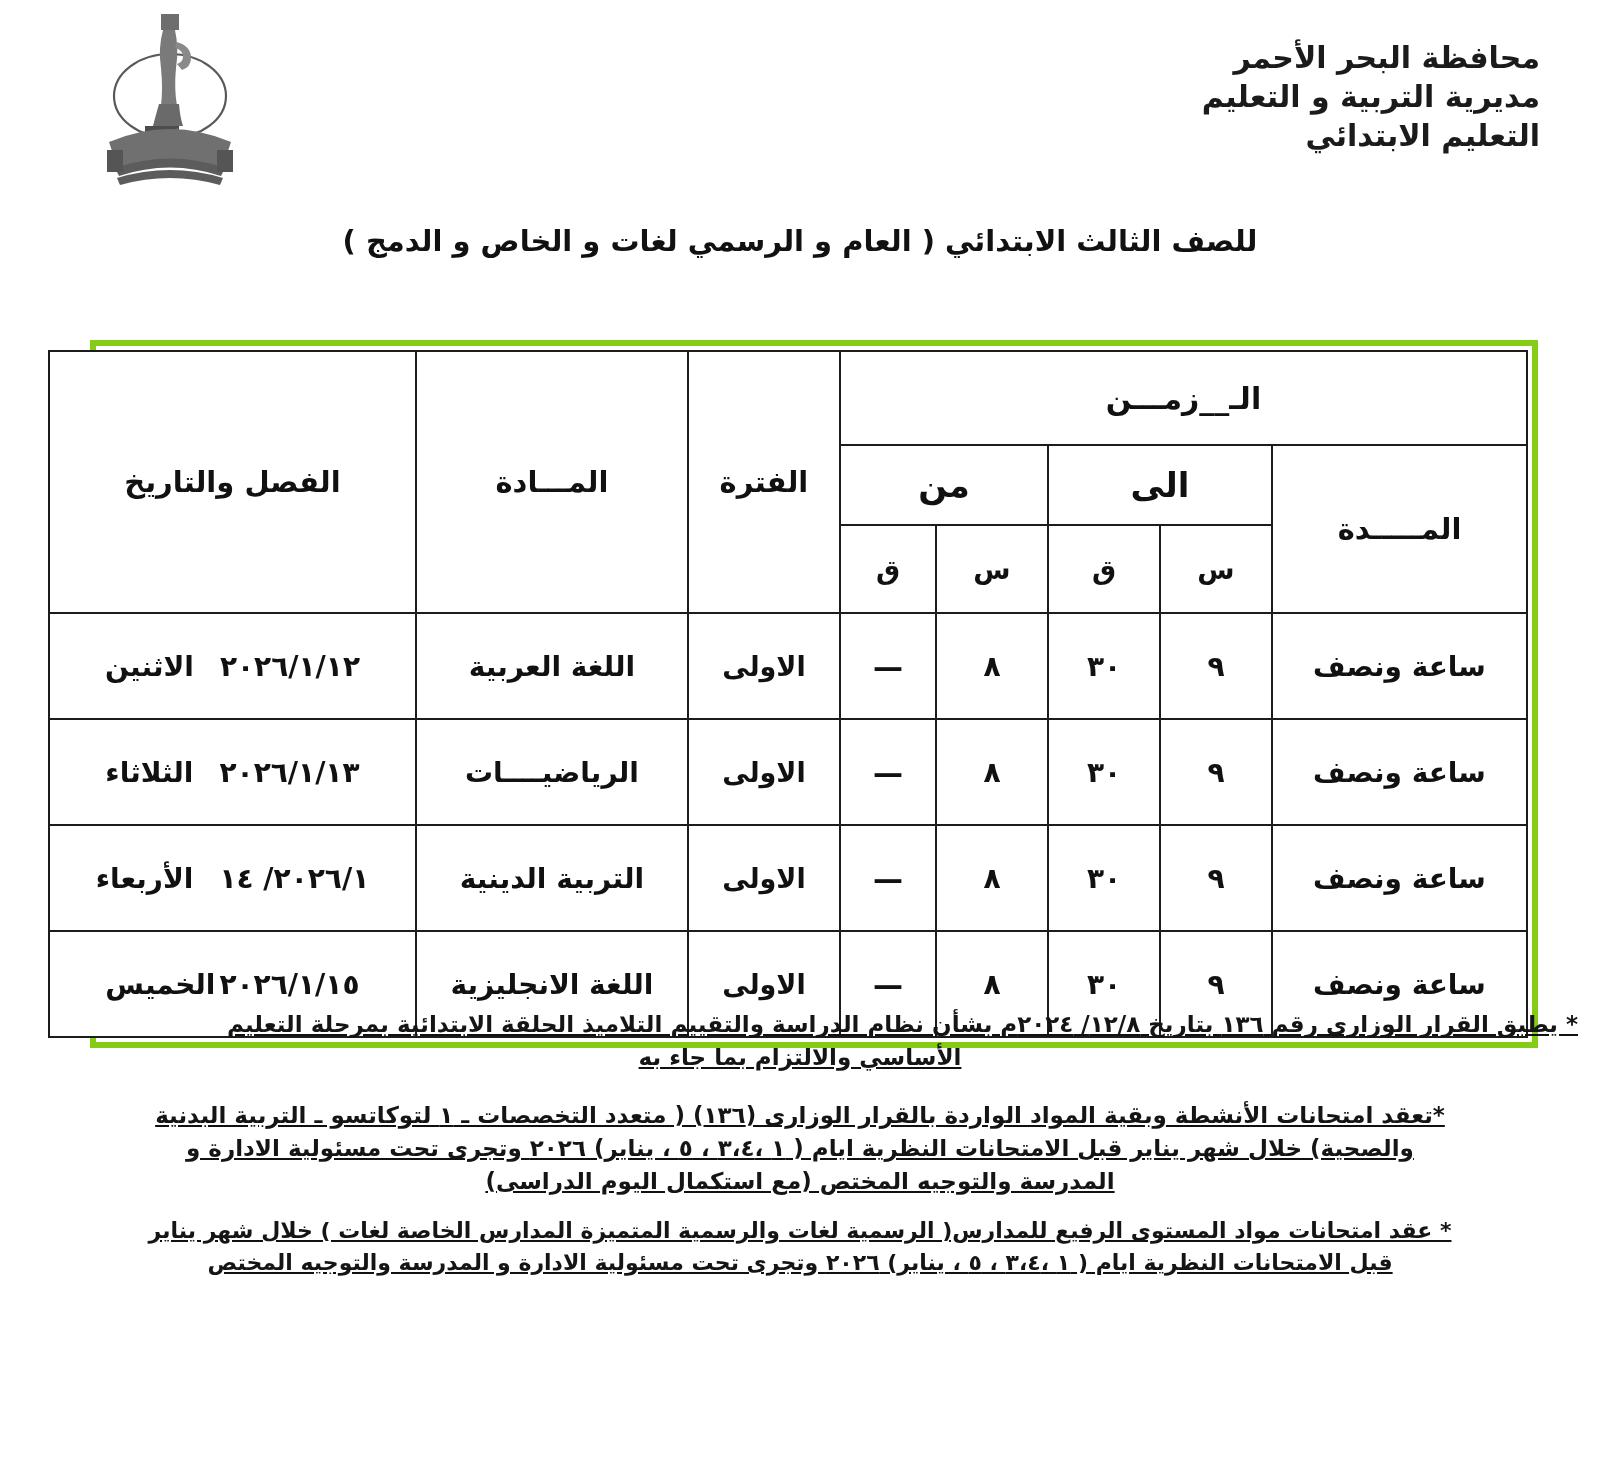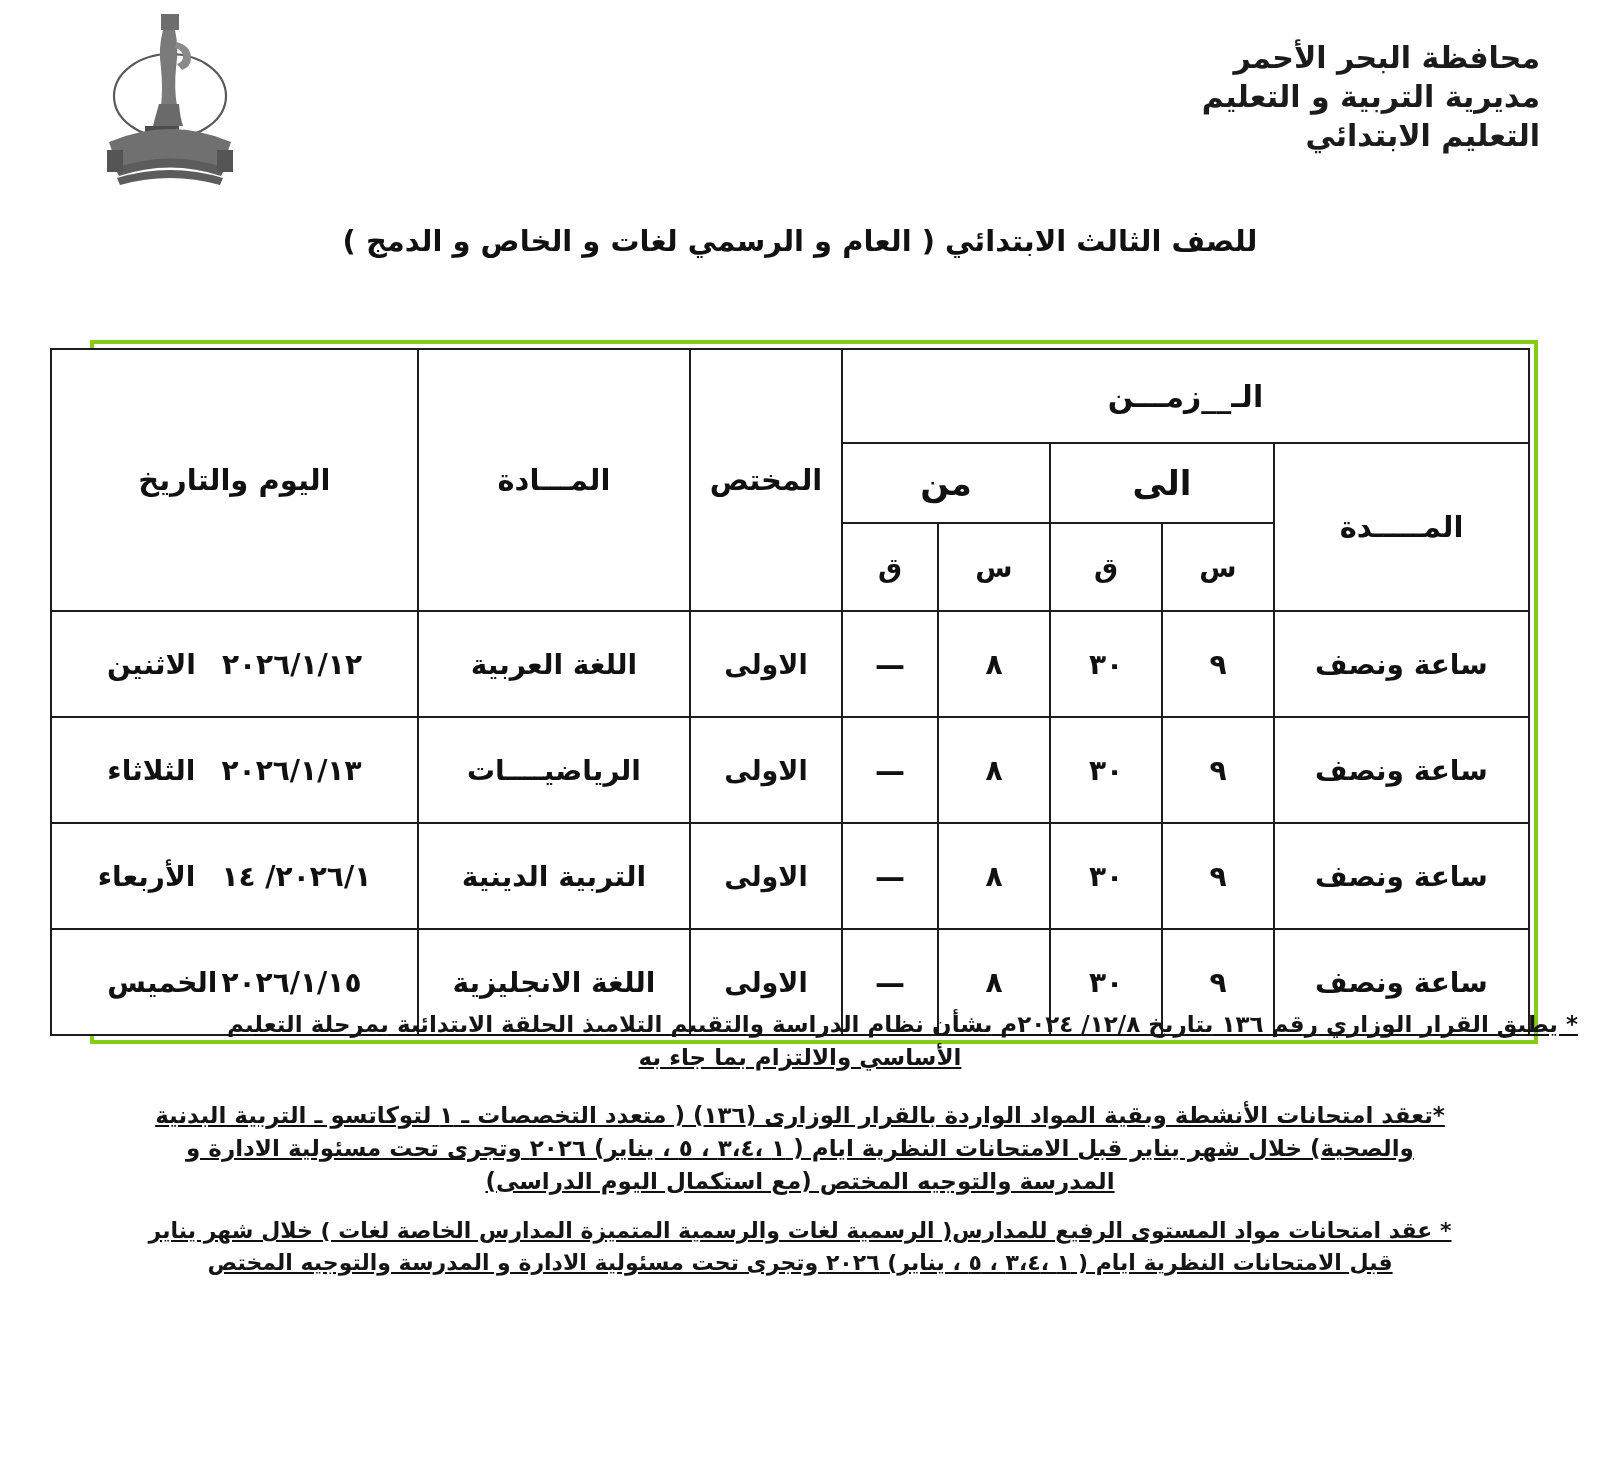--- a/index.html
+++ b/index.html
@@ -64,21 +64,21 @@
     white-space: nowrap;
   }
   .doc-title .t-line.second { font-size: 29px; }
 
   
   .table-outer {
     position: absolute;
     top: 340px;
     right: 62px;
     width: 1448px;
-    border: 4px solid #84cc16;
+    border: 6px solid #84cc16;
     background: #fff;
     box-sizing: border-box;
     padding: 4px;
   }
   table.sched {
     width: 100%;
     border-collapse: collapse;
     table-layout: fixed;
     background: #fff;
   }
@@ -206,23 +206,23 @@
         <col class="c-ila-q">
       <col class="c-min-s">
         <col class="c-min-q">
         <col class="c-fatra">
       <col class="c-madda">
         <col class="c-date">
     </colgroup>
     <thead>
       <tr>
         <th class="zaman-span" colspan="5">الـ__زمـــن</th>
-        <th class="tall-head" rowspan="3">المختص</th>
+        <th class="tall-head" rowspan="3">الفترة</th>
         <th class="tall-head" rowspan="3">المـــادة</th>
-        <th class="tall-head" rowspan="3">اليوم والتاريخ</th>
+        <th class="tall-head" rowspan="3">الفصل والتاريخ</th>
       </tr>
       <tr>
         <th class="mudda" rowspan="2">المـــــدة</th>
         <th class="grp" colspan="2">الى</th>
         <th class="grp" colspan="2">من</th>
       </tr>
       <tr>
         <th class="sub">س</th>
         <th class="sub">ق</th>
         <th class="sub">س</th>

